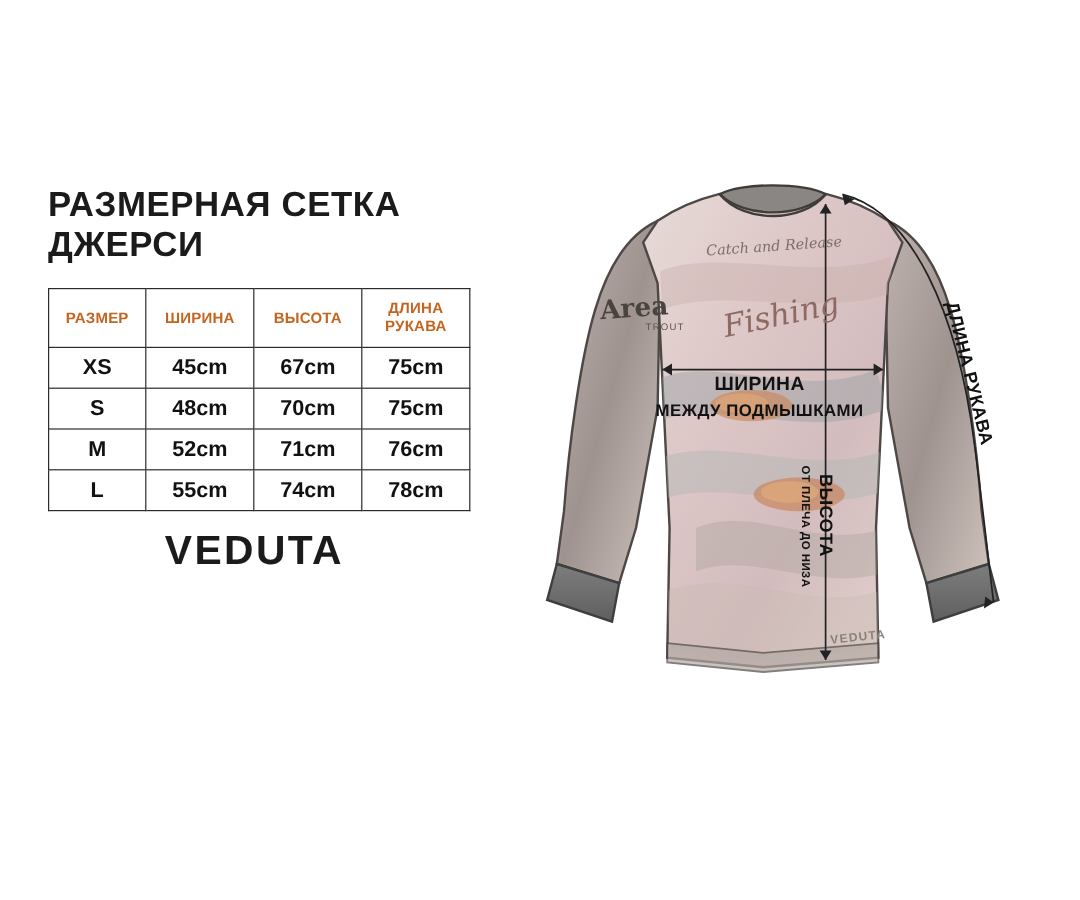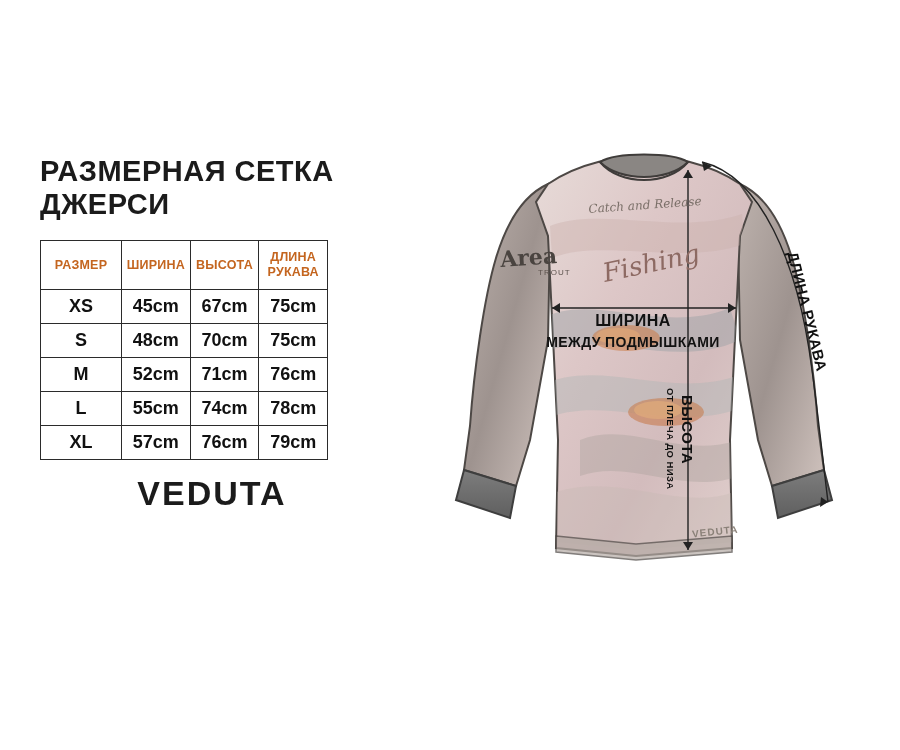--- a/index.html
+++ b/index.html
@@ -28,21 +28,21 @@
     font-weight: bold;
     color: #1b1b1b;
     letter-spacing: 0.5px;
     line-height: 1.15;
     margin: 0 0 18px 0;
     text-transform: uppercase;
   }
 
   table#size-table {
     border-collapse: collapse;
-    width: 288px;
+    width: 352px;
     table-layout: fixed;
   }
   table#size-table td, table#size-table th {
     border: 1px solid #2b2b2b;
     text-align: center;
     vertical-align: middle;
     padding: 0;
     height: 33px;
   }
   table#size-table thead th {
@@ -222,26 +222,20 @@
         <td class="size-cell">M</td>
         <td>52cm</td>
         <td>71cm</td>
         <td>76cm</td>
       </tr>
       <tr>
         <td class="size-cell">L</td>
         <td>55cm</td>
         <td>74cm</td>
         <td>78cm</td>
-      </tr>
-      <tr>
-        <td class="size-cell">XL</td>
-        <td>57cm</td>
-        <td>76cm</td>
-        <td>79cm</td>
       </tr>
     </tbody>
   </table>
 
   <div id="brand-block">
     <div id="brand-name">VEDUTA</div>
   </div>
 </div>
 
 <div id="illustration">

